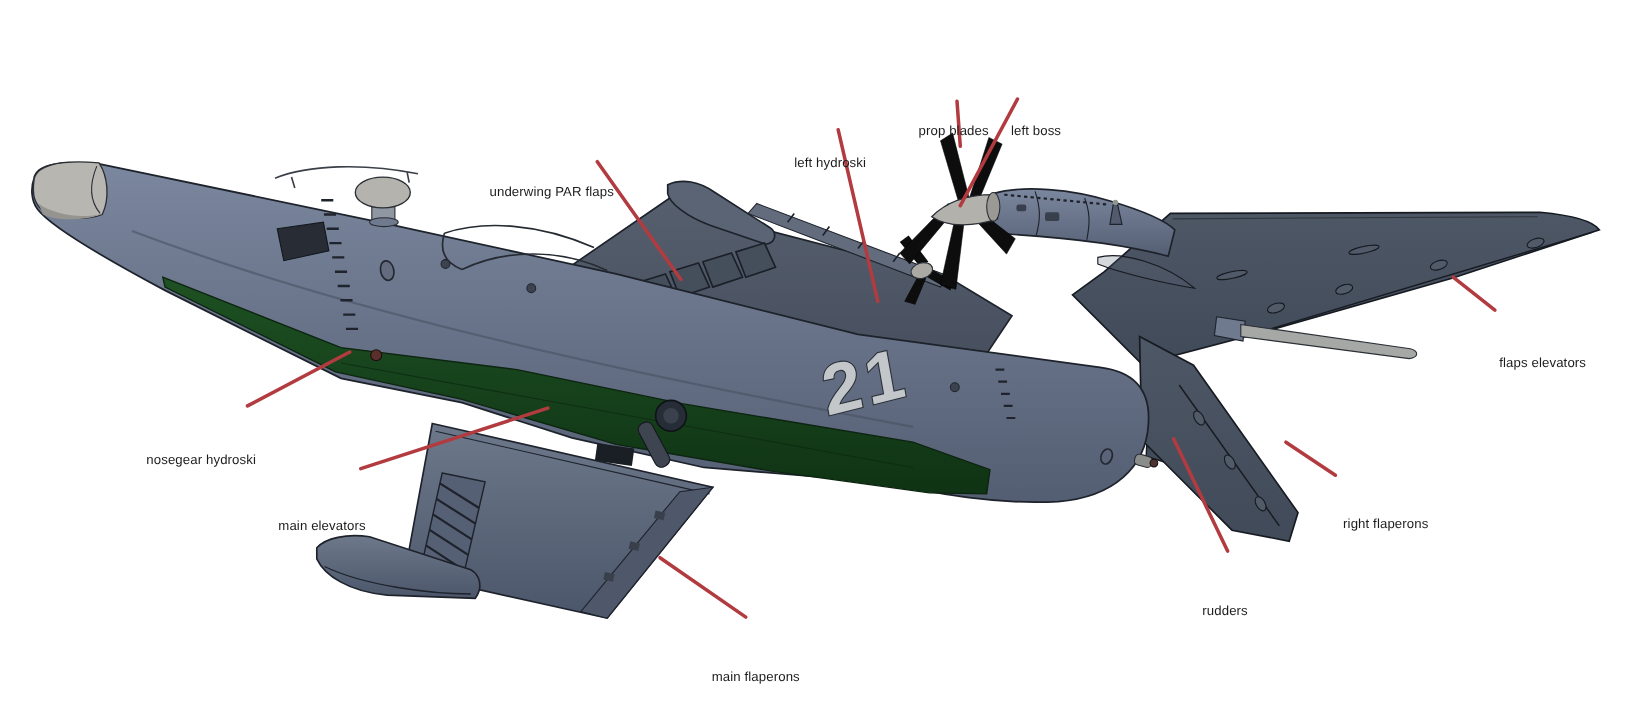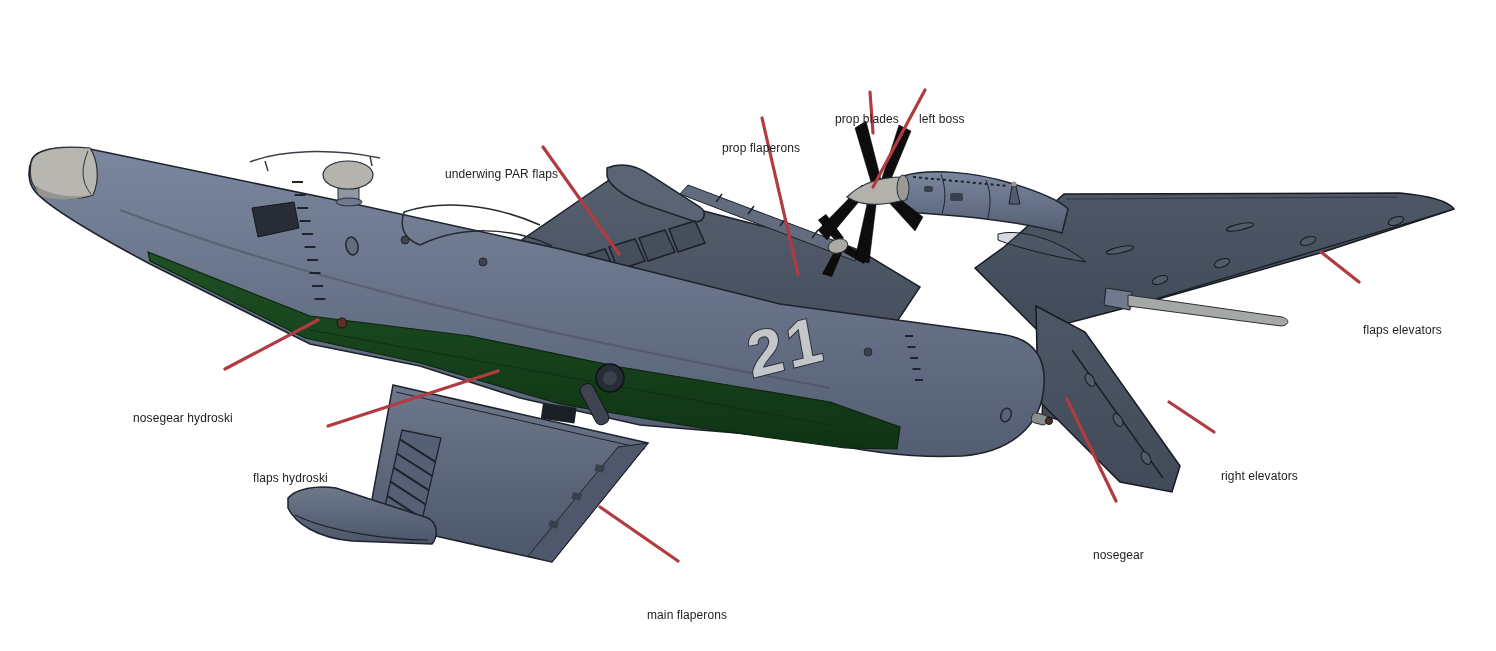--- a/index.html
+++ b/index.html
@@ -204,23 +204,23 @@
       <line x1="225" y1="369" x2="318" y2="320" stroke="#b23b40" stroke-width="3.2" stroke-linecap="round"></line>
       <line x1="328" y1="426" x2="498" y2="371" stroke="#b23b40" stroke-width="3.2" stroke-linecap="round"></line>
       <line x1="678" y1="561" x2="600" y2="507" stroke="#b23b40" stroke-width="3.2" stroke-linecap="round"></line>
       <line x1="1116" y1="501" x2="1067" y2="399" stroke="#b23b40" stroke-width="3.2" stroke-linecap="round"></line>
       <line x1="1214" y1="432" x2="1169" y2="402" stroke="#b23b40" stroke-width="3.2" stroke-linecap="round"></line>
     </svg>
 
   <div class="labels-layer">
       <div class="part-label" style="left: 835px; top: 70px;">prop blades</div>
       <div class="part-label" style="left: 919px; top: 70px;">left boss</div>
-      <div class="part-label" style="left: 722px; top: 99px;">prop flaperons</div>
+      <div class="part-label" style="left: 722px; top: 99px;">left hydroski</div>
       <div class="part-label" style="left: 445px; top: 125px; text-align: center;">underwing PAR flaps</div>
       <div class="part-label" style="left: 1363px; top: 281px;">flaps elevators</div>
       <div class="part-label" style="left: 133px; top: 369px;">nosegear hydroski</div>
-      <div class="part-label" style="left: 253px; top: 429px;">flaps hydroski</div>
+      <div class="part-label" style="left: 253px; top: 429px;">main elevators</div>
       <div class="part-label" style="left: 647px; top: 566px;">main flaperons</div>
-      <div class="part-label" style="left: 1093px; top: 506px;">nosegear</div>
-      <div class="part-label" style="left: 1221px; top: 427px;">right elevators</div>
+      <div class="part-label" style="left: 1093px; top: 506px;">rudders</div>
+      <div class="part-label" style="left: 1221px; top: 427px;">right flaperons</div>
     </div>
 
 </div>
 
 </body></html>

